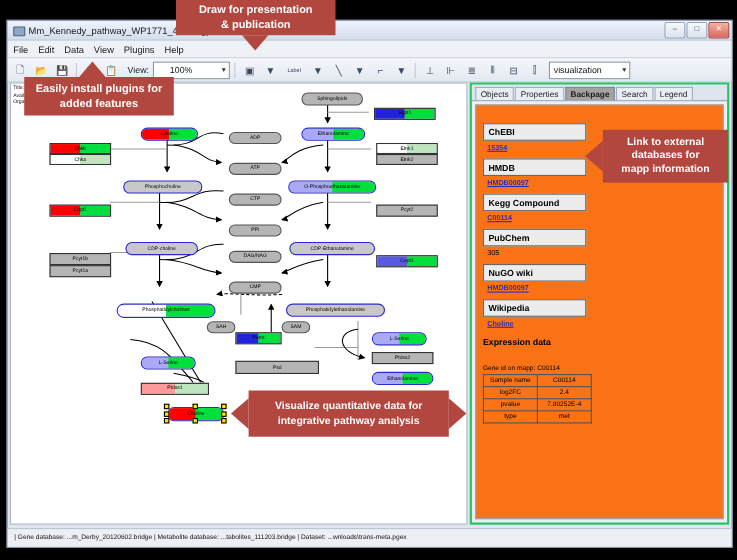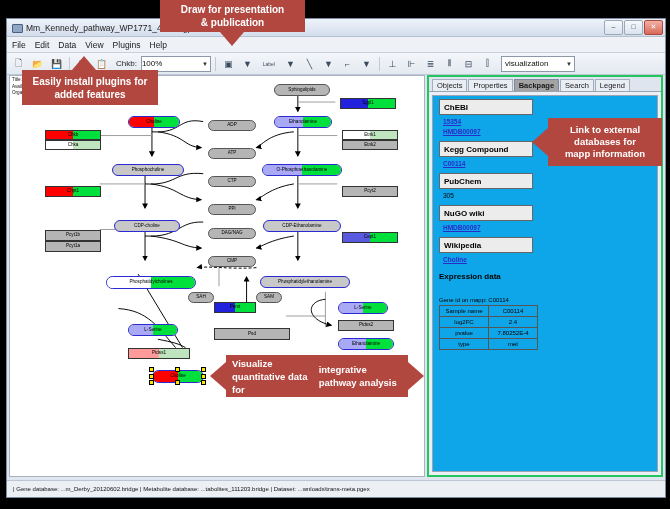--- a/index.html
+++ b/index.html
@@ -29,21 +29,21 @@
 
   
   .toolbar{height:21px;background:linear-gradient(#f4f6fa,#e3e9f1);
            border-bottom:1px solid #bfc8d6;display:flex;align-items:center;padding:0 3px;gap:2px;}
   .tbtn{width:15px;height:15px;border:1px solid transparent;border-radius:2px;
         display:flex;align-items:center;justify-content:center;font-size:9px;color:#3b4a5e;}
   .tsep{width:1px;height:14px;background:#c2cad6;margin:0 2px;}
   .zoomlabel{font-size:8px;color:#222;margin:0 2px 0 4px;}
   .zoombox{width:68px;height:14px;background:#fff;border:1px solid #8e99a8;
            display:flex;align-items:center;justify-content:space-between;}
-  .zoombox .zv{font-size:8px;padding-left:0;color:#111;}
+  .zoombox .zv{font-size:8px;padding-left:14px;color:#111;}
   .zoombox .zarr{font-size:6px;color:#333;padding-right:2px;}
   .viscombo{width:72px;height:14px;background:#fff;border:1px solid #8e99a8;
             display:flex;align-items:center;justify-content:space-between;margin-left:3px;}
   .viscombo .vv{font-size:8px;padding-left:3px;color:#111;}
   .viscombo .varr{font-size:6px;color:#333;padding-right:2px;}
 
   
   .body{position:absolute;left:0;top:54px;right:0;bottom:18px;display:flex;}
   .canvaswrap{position:relative;flex:1 1 auto;background:#fff;border:1px solid #a8b2c0;margin:2px;overflow:hidden;}
   .rightwrap{position:relative;width:232px;flex:0 0 auto;background:#ecf0f6;margin:2px 2px 2px 0;
@@ -69,39 +69,39 @@
 
   
   .handle{position:absolute;width:3px;height:3px;background:#ffe600;border:1px solid #000;z-index:9;}
 
   
   .tabs{display:flex;height:14px;background:#dfe5ee;border-bottom:1px solid #9aa5b4;
         align-items:flex-end;padding-left:3px;gap:1px;}
   .tab{font-size:7.5px;padding:1px 4px;background:#e9eef5;border:1px solid #a4aebd;
        border-bottom:none;color:#1b1b1b;}
   .tab.active{background:#a3a3a3;border-color:#7d8a9b;font-weight:bold;}
-  .bp{flex:1 1 auto;background:#0ea5e9;margin:3px;border:1px solid #9aa5b4;overflow:hidden;position:relative;padding:1px 0 0 6px;}
+  .bp{flex:1 1 auto;background:#f97316;margin:3px;border:1px solid #9aa5b4;overflow:hidden;position:relative;padding:14px 0 0 6px;}
   .dbbox{width:88px;height:14px;background:#ececec;border:1px solid #666;
          display:flex;align-items:center;padding-left:4px;font-size:8px;font-weight:bold;color:#000;
          margin-top:6px;}
   .dblink{font-size:6.5px;color:#2b2bc8;text-decoration:underline;margin:3px 0 0 4px;display:block;font-weight:bold;}
   .dbtext{font-size:6.5px;color:#000;margin:3px 0 0 4px;display:block;}
   .exph{font-size:8px;font-weight:bold;color:#000;margin:9px 0 16px 0;}
   .geneid{font-size:6px;color:#000;margin:8px 0 2px 0;}
   table.expr{border-collapse:collapse;font-size:6px;}
   table.expr td{border:1px solid #555;padding:2px 4px;text-align:center;color:#000;min-width:40px;}
 
   
   .statusbar{position:absolute;left:0;right:0;bottom:0;height:16px;background:#eceff4;
              border-top:1px solid #bcc5d2;display:flex;align-items:center;}
   .statusbar .sb{font-size:6px;color:#111;padding-left:6px;white-space:nowrap;}
 
   
   .callout{position:absolute;background:#b24740;color:#fff;font-weight:bold;
-           text-align:left;font-size:10px;line-height:13px;z-index:50;
+           text-align:right;font-size:10px;line-height:13px;z-index:50;
            display:flex;align-items:center;justify-content:center;padding:3px 6px;box-sizing:border-box;}
   .arrow-dn{position:absolute;width:0;height:0;border-left:12px solid transparent;
             border-right:12px solid transparent;border-top:14px solid #b24740;z-index:50;}
   .arrow-up{position:absolute;width:0;height:0;border-left:12px solid transparent;
             border-right:12px solid transparent;border-bottom:14px solid #b24740;z-index:50;}
   .arrow-lf{position:absolute;width:0;height:0;border-top:14px solid transparent;
             border-bottom:14px solid transparent;border-right:16px solid #b24740;z-index:50;}
   .arrow-rt{position:absolute;width:0;height:0;border-top:14px solid transparent;
             border-bottom:14px solid transparent;border-left:16px solid #b24740;z-index:50;}
 </style>
@@ -131,21 +131,21 @@
       <span>Help</span>
     </div>
 
     <div class="toolbar">
       <span class="tbtn">🗋</span>
       <span class="tbtn">📂</span>
       <span class="tbtn">💾</span>
       <span class="tsep"></span>
       <span class="tbtn">⧉</span>
       <span class="tbtn">📋</span>
-      <span class="zoomlabel">Chkb:</span>
+      <span class="zoomlabel">View:</span>
       <span class="zoombox">
         <span class="zv">100%</span>
         <span class="zarr">▼</span>
       </span>
       <span class="tsep"></span>
       <span class="tbtn">▣</span>
       <span class="tbtn">▼</span>
       <span class="tbtn" style="width:20px;font-size:5px">Label</span>
       <span class="tbtn">▼</span>
       <span class="tbtn">╲</span>
@@ -384,20 +384,21 @@
           <span class="tab">Properties</span>
           <span class="tab active">Backpage</span>
           <span class="tab">Search</span>
           <span class="tab">Legend</span>
         </div>
 
         <div class="bp">
           <div class="dbbox" style="margin-top:2px">ChEBI</div>
           <a class="dblink">15354</a>
 
+          <div class="dbbox">HMDB</div>
           <a class="dblink">HMDB00097</a>
 
           <div class="dbbox">Kegg Compound</div>
           <a class="dblink">C00114</a>
 
           <div class="dbbox">PubChem</div>
           <span class="dbtext">305</span>
 
           <div class="dbbox">NuGO wiki</div>
           <a class="dblink">HMDB00097</a>
@@ -449,20 +450,20 @@
   </div>
   <div class="arrow-up" style="left:72px;top:56px"></div>
 
   <div class="callout" style="left:548px;top:118px;width:114px;height:48px;flex-direction:column;font-size:9.5px;line-height:12px">
     <span>Link  to external</span>
     <span>databases  for</span>
     <span>mapp information</span>
   </div>
   <div class="arrow-lf" style="left:532px;top:128px"></div>
 
-  <div class="callout" style="left:226px;top:355px;width:182px;height:42px;flex-direction:row;font-size:9.5px;line-height:13px">
+  <div class="callout" style="left:226px;top:355px;width:182px;height:42px;flex-direction:column;font-size:9.5px;line-height:13px">
     <span>Visualize quantitative data  for</span>
     <span>integrative pathway analysis</span>
   </div>
   <div class="arrow-lf" style="left:210px;top:362px"></div>
   <div class="arrow-rt" style="left:408px;top:362px"></div>
 
 </div>
 
 </body></html>

